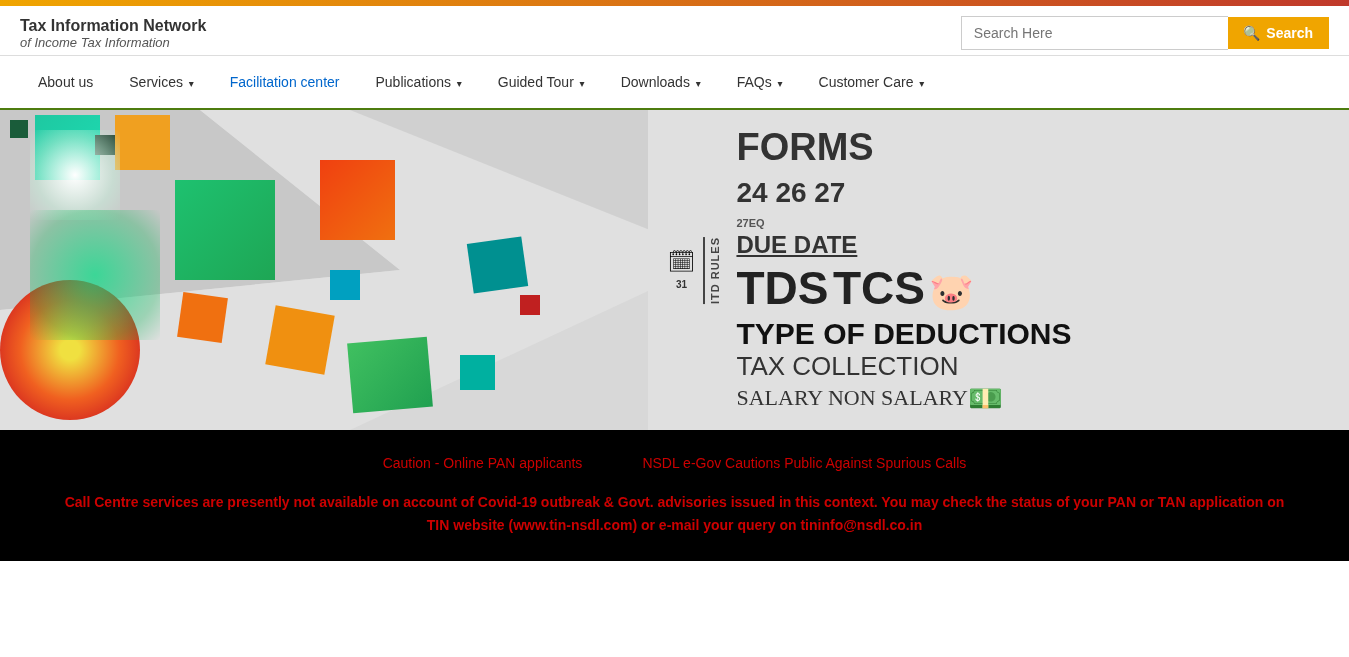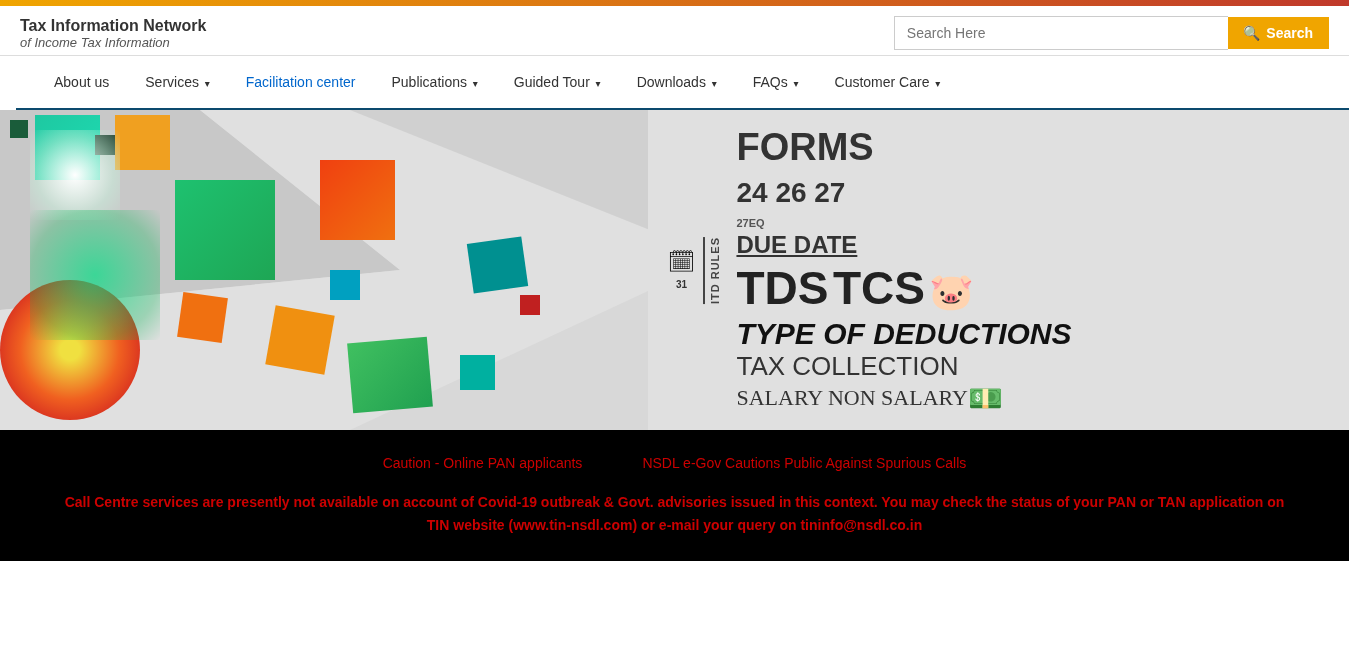--- a/index.html
+++ b/index.html
@@ -37,21 +37,21 @@
       color: #555;
       font-style: italic;
     }
 
     .search-area {
       display: flex;
       align-items: center;
     }
 
     .search-input {
-      width: 334px;
+      width: 267px;
       padding: 8px 12px;
       border: 1px solid #ccc;
       border-right: none;
       font-size: 14px;
       color: #999;
       outline: none;
     }
 
     .search-button {
       background: #f0a500;
@@ -63,22 +63,21 @@
       font-weight: bold;
       display: flex;
       align-items: center;
       gap: 5px;
     }
 
     
     .nav-bar {
       background: #fff;
       padding: 0 20px;
-      border-bottom: 2px solid #0c4a6e;
-      margin-left: 16px;
+      border-bottom: 2px solid #4d7c0f;
     }
 
     .nav-list {
       list-style: none;
       display: flex;
       align-items: center;
       gap: 0;
     }
 
     .nav-list li {
@@ -171,21 +170,21 @@
     .row3 { margin-bottom: 2px; }
     .row4 { display: flex; align-items: center; }
 
     .f-word { font-size: 38px; font-weight: bold; color: #333; }
     .f-nums { font-size: 28px; font-weight: bold; color: #333; }
     .f-small { font-size: 11px; font-weight: bold; color: #555; }
     .duedate { font-size: 24px; font-weight: bold; color: #333; text-decoration: underline; }
     .tds { font-size: 46px; font-weight: bold; color: #222; }
     .tcs { font-size: 46px; font-weight: bold; color: #222; }
     .piggy { font-size: 36px; }
-    .type-ded { font-size: 30px; font-weight: bold; color: #111; font-style: italic; }
+    .type-ded { font-size: 30px; font-weight: bold; color: #111; }
     .tax-col { font-size: 26px; color: #333; }
     .sal-non { font-size: 22px; color: #333; font-family: Liberation Serif, serif; }
     .money-icon { font-size: 28px; }
   </style>
 </head>
 <body>
 
 <div class="top-bar"></div>
 
 <div class="header">

